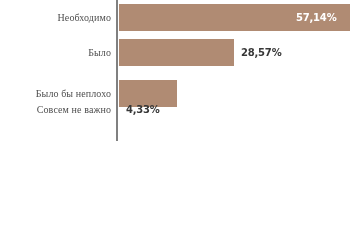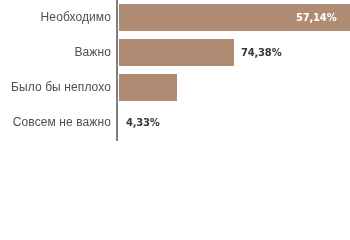--- a/index.html
+++ b/index.html
@@ -24,33 +24,33 @@
     background: #808080;
   }
   .row {
     position: absolute;
     left: 0;
     width: 350px;
     height: 35px;
   }
   .row-0 { top: 0px; }
   .row-1 { top: 35px; }
-  .row-2 { top: 70px; }
-  .row-3 { top: 105px; }
+  .row-2 { top: 76px; }
+  .row-3 { top: 92px; }
 
   .cat-label {
     position: absolute;
     right: 239px; 
     top: 0;
     height: 35px;
     line-height: 35px;
     text-align: right;
     white-space: nowrap;
-    font-family: Liberation Sans, sans-serif;
-    font-size: 12px;
+    font-family: Liberation Serif, serif;
+    font-size: 10px;
     color: #4f4f4f;
     letter-spacing: 0.1px;
   }
   .bar {
     position: absolute;
     left: 119px;
     top: 4px;
     height: 27px;
     background: #b08b73;
   }
@@ -79,23 +79,23 @@
 
   <div class="axis-line"></div>
 
   <div class="row row-0">
     <div class="cat-label">Необходимо</div>
     <div class="bar" style="width:231px;"></div>
     <div class="val-label val-inside" style="left:296px;">57,14%</div>
   </div>
 
   <div class="row row-1">
-    <div class="cat-label">Важно</div>
+    <div class="cat-label">Было</div>
     <div class="bar" style="width:115px;"></div>
-    <div class="val-label val-outside" style="left:241px;">74,38%</div>
+    <div class="val-label val-outside" style="left:241px;">28,57%</div>
   </div>
 
   <div class="row row-2">
     <div class="cat-label">Было бы неплохо</div>
     <div class="bar" style="width:58px;"></div>
   </div>
 
   <div class="row row-3">
     <div class="cat-label">Совсем не важно</div>
     <div class="bar" style="width:0px;"></div>

